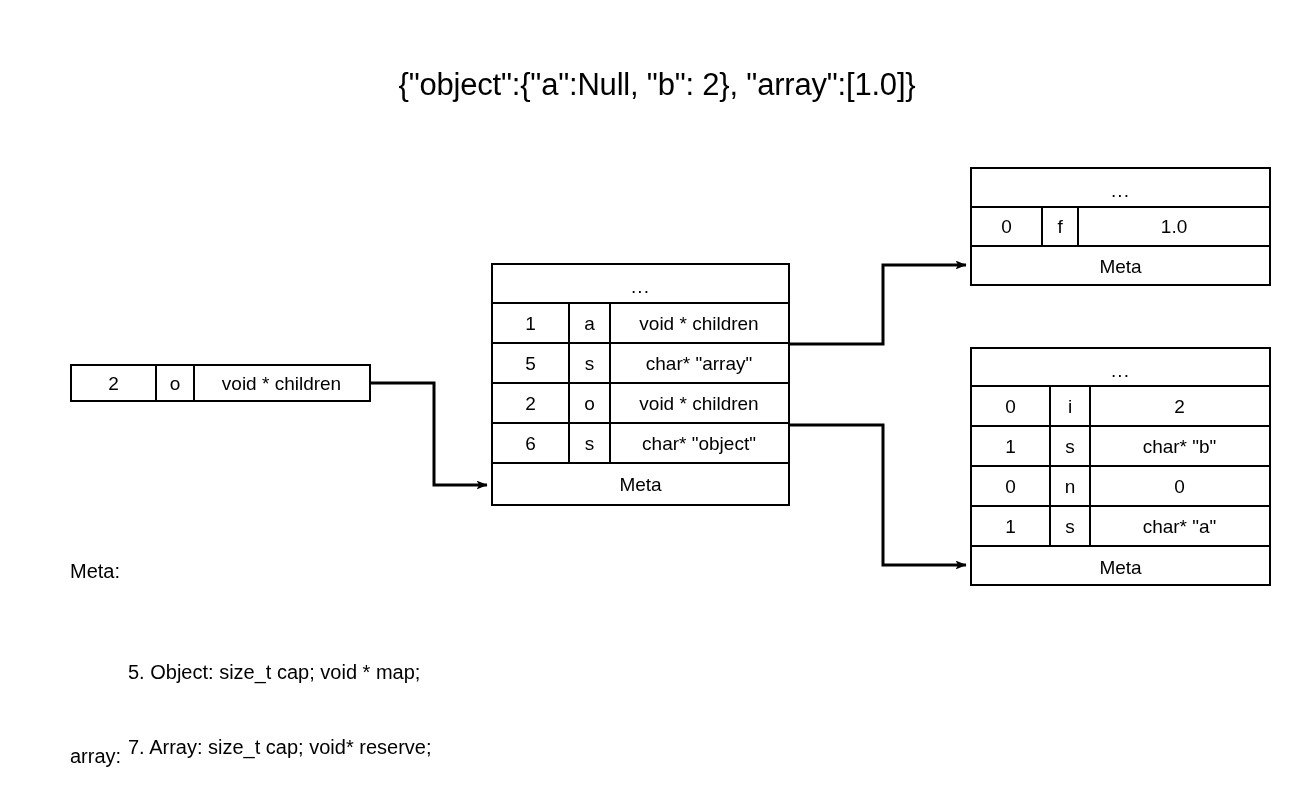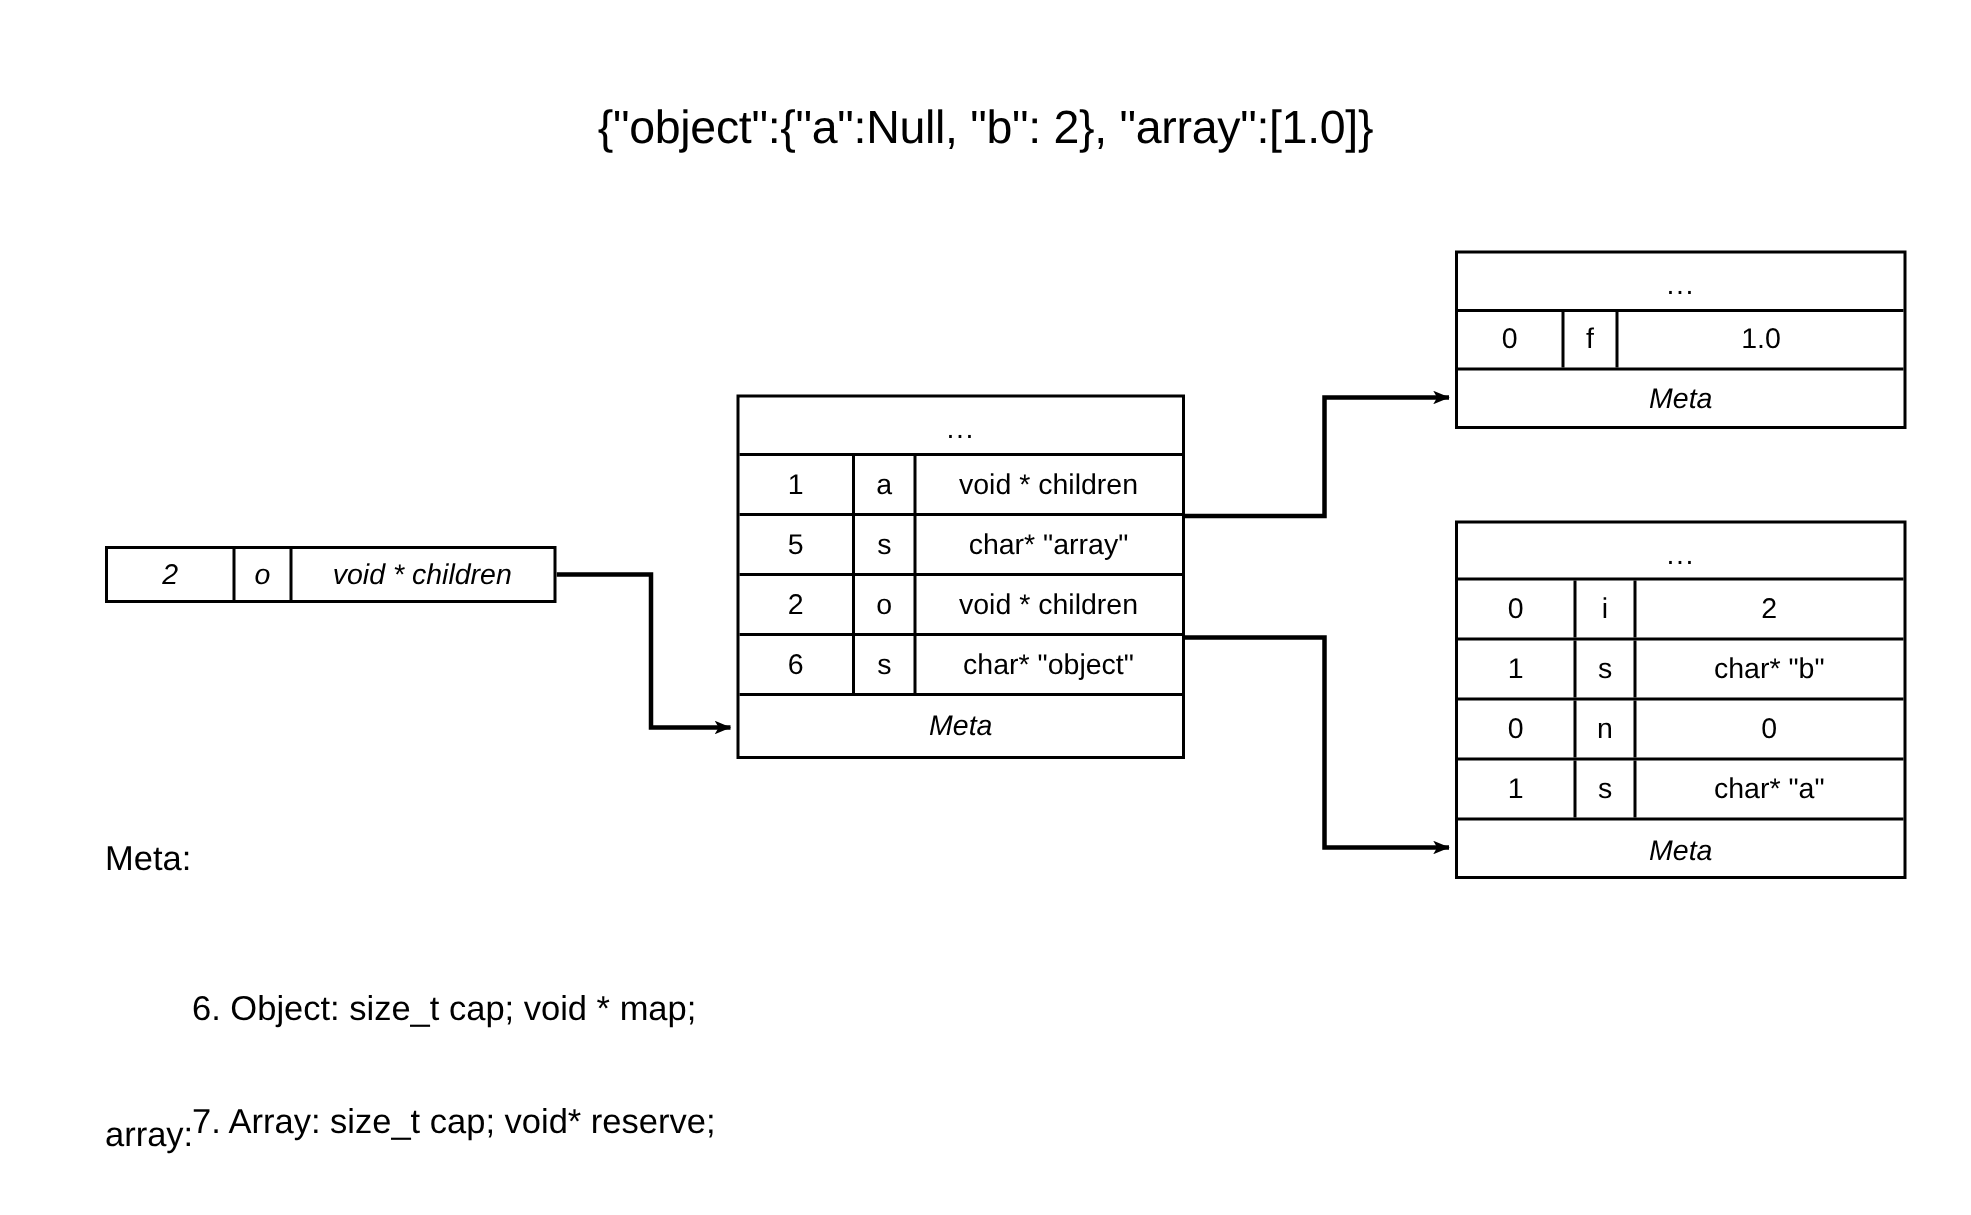--- a/index.html
+++ b/index.html
@@ -43,21 +43,20 @@
     box-sizing: border-box;
     background: #fff;
   }
   .node .row {
     display: flex;
     box-sizing: border-box;
     border-bottom: 2.5px solid #000;
   }
   .node .row:last-child {
     border-bottom: none;
-    font-style: italic;
   }
   .cell {
     box-sizing: border-box;
     display: flex;
     align-items: center;
     justify-content: center;
     font-size: 19px;
     line-height: 1;
     white-space: pre;
     overflow: hidden;
@@ -127,21 +126,21 @@
   #node-children-object .row { height: 40px; }
   #node-children-object .row.ellipsis { height: 38px; }
   #node-children-object .row.meta { height: 40px; }
   #node-children-object .cell.idx  { width: 79px; }
   #node-children-object .cell.flag { width: 40px; }
   #node-children-object .cell.val  { width: 177px; }
 
   
   .legend-block {
     position: absolute;
-    font-size: 23px;
+    font-size: 20px;
     line-height: 1;
     white-space: pre;
   }
   #meta-heading { left: 70px; top: 561px; }
   #meta-list {
     left: 128px;
     top: 610px;
     line-height: 25px;
   }
   #flags-block {
@@ -246,21 +245,21 @@
     <div class="cell val">char* "a"</div>
   </div>
   <div class="row meta">
     <div class="cell">Meta</div>
   </div>
 </div>
 
 <div class="legend-block" id="meta-heading">Meta:</div>
 
 <div class="legend-block" id="meta-list">
-  <div class="legend-line">6. Object: size_t cap; void * map;</div>
+  <div class="legend-line">5. Object: size_t cap; void * map;</div>
   <div class="legend-line">7. Array: size_t cap; void* reserve;</div>
 </div>
 
 <div class="legend-block" id="flags-block">
   <div class="legend-line">array:</div>
   
   
 </div>
 
 </body></html>

